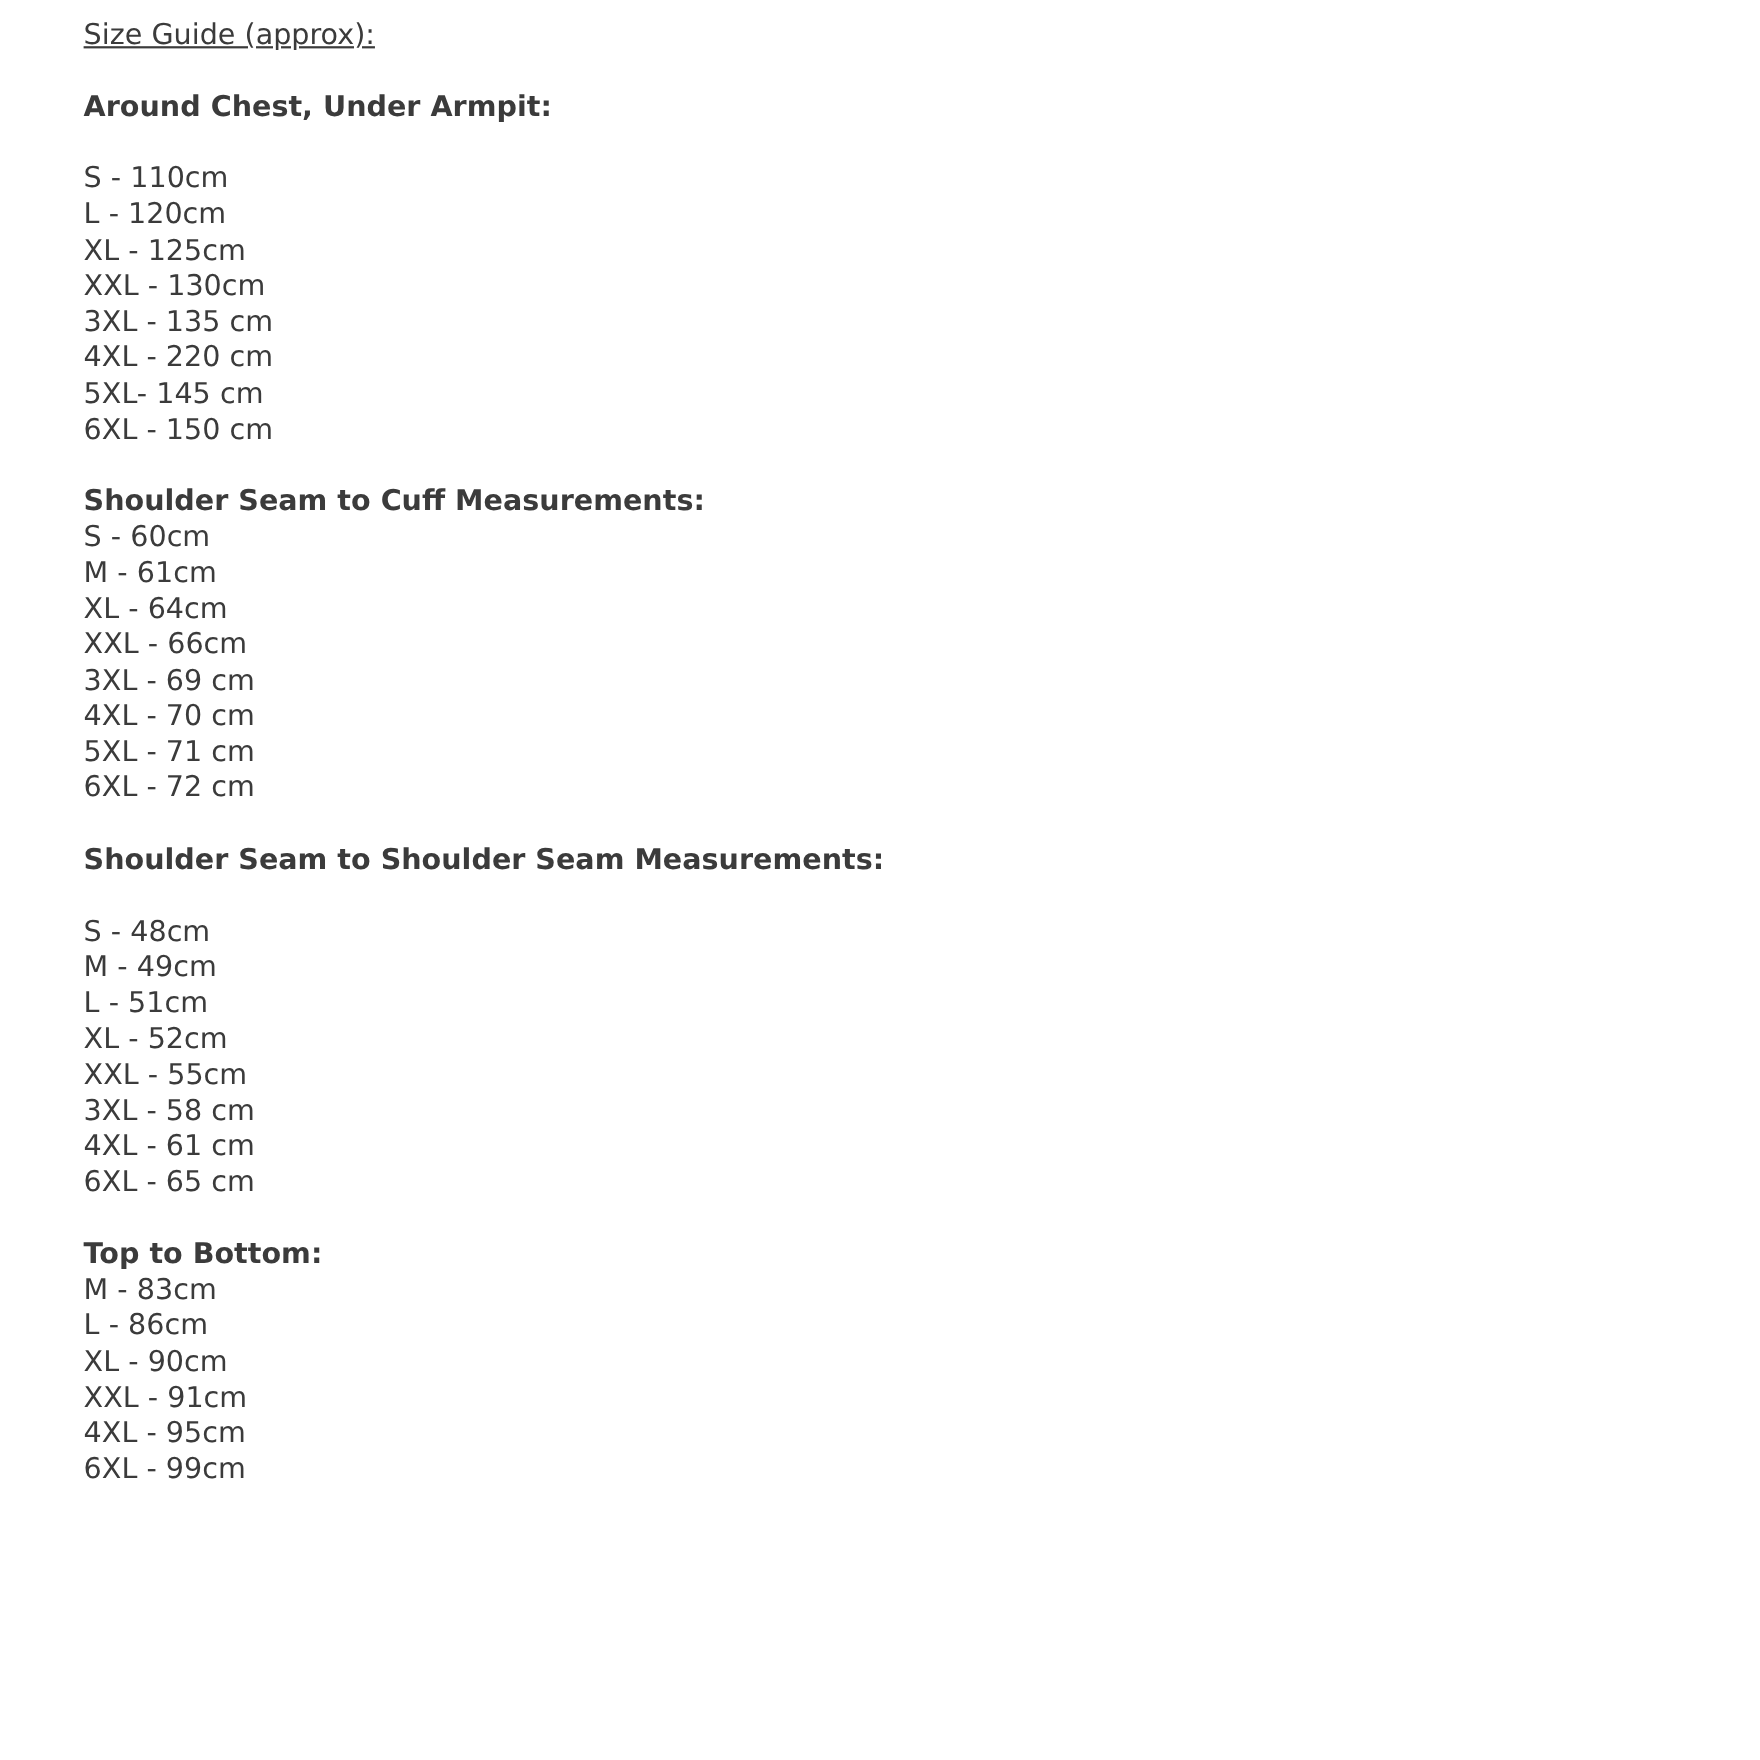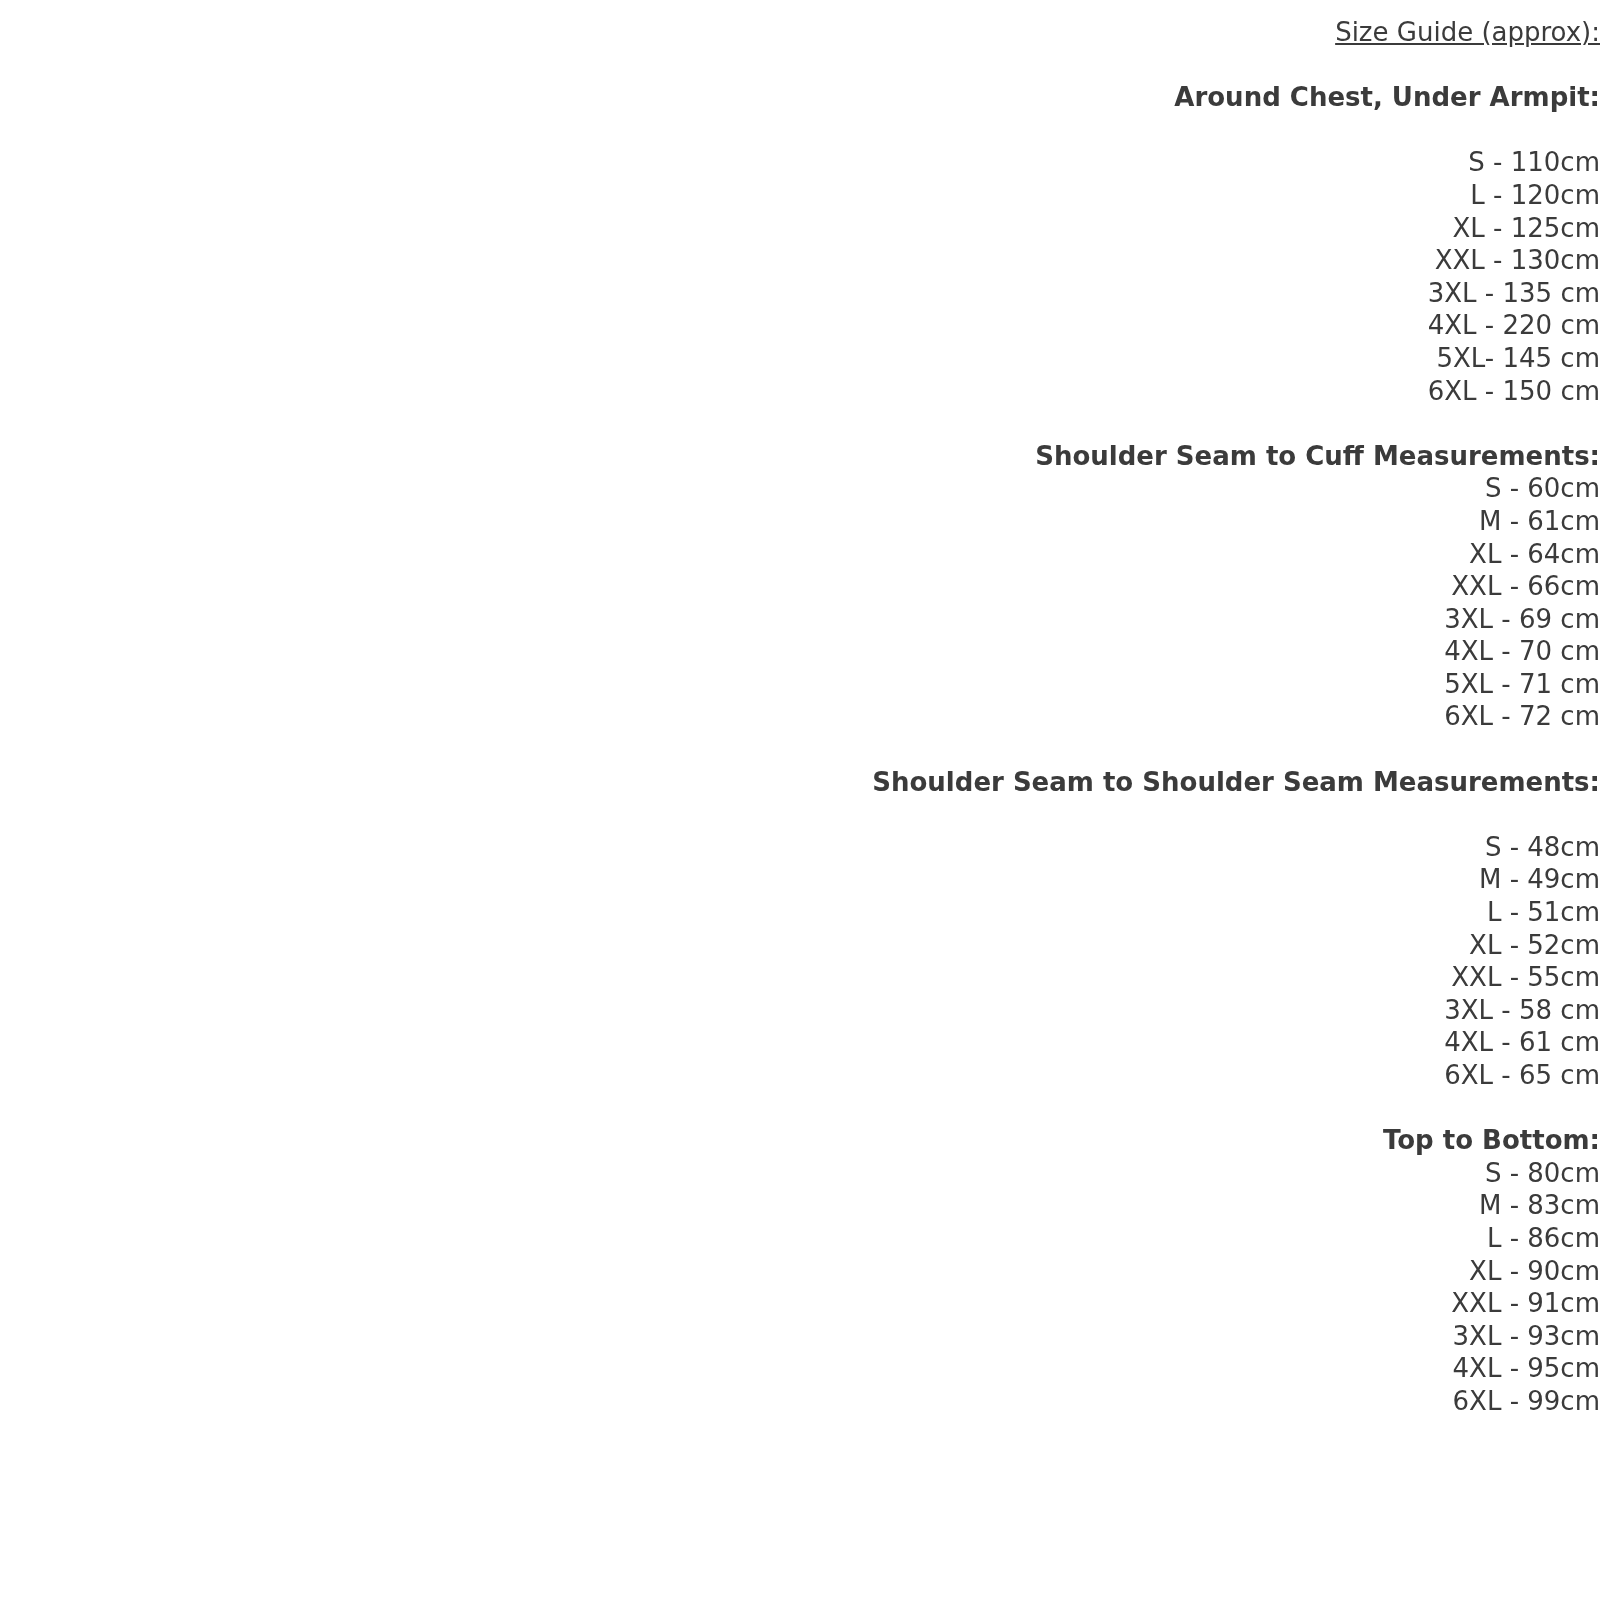--- a/index.html
+++ b/index.html
@@ -13,21 +13,21 @@
     box-sizing: border-box;
     padding: 16px 0 0 76px; 
     font-family: "DejaVu Sans", "Liberation Sans", sans-serif;
     font-size: 26px;
     line-height: 32.6px;
     color: #3b3b3b;
     overflow: hidden;
   }
   .doc {
     width: 100%;
-    text-align: right;
+    text-align: left;
   }
   .line {
     height: 32.6px;
     white-space: pre;
   }
   .spacer {
     height: 32.6px;
   }
   .page-title {
     text-decoration: underline;
@@ -72,22 +72,20 @@
       <div class="line">S - 48cm</div>
       <div class="line">M - 49cm</div>
       <div class="line">L - 51cm</div>
       <div class="line">XL - 52cm</div>
       <div class="line">XXL - 55cm</div>
       <div class="line">3XL - 58 cm</div>
       <div class="line">4XL - 61 cm</div>
       <div class="line">6XL - 65 cm</div>
       <div class="spacer"></div>
       <div class="line section-heading">Top to Bottom:</div>
-      <div class="line">S - 80cm</div>
       <div class="line">M - 83cm</div>
       <div class="line">L - 86cm</div>
       <div class="line">XL - 90cm</div>
       <div class="line">XXL - 91cm</div>
-      <div class="line">3XL - 93cm</div>
       <div class="line">4XL - 95cm</div>
       <div class="line">6XL - 99cm</div>
     </div>
 </div>
 
 </body></html>

